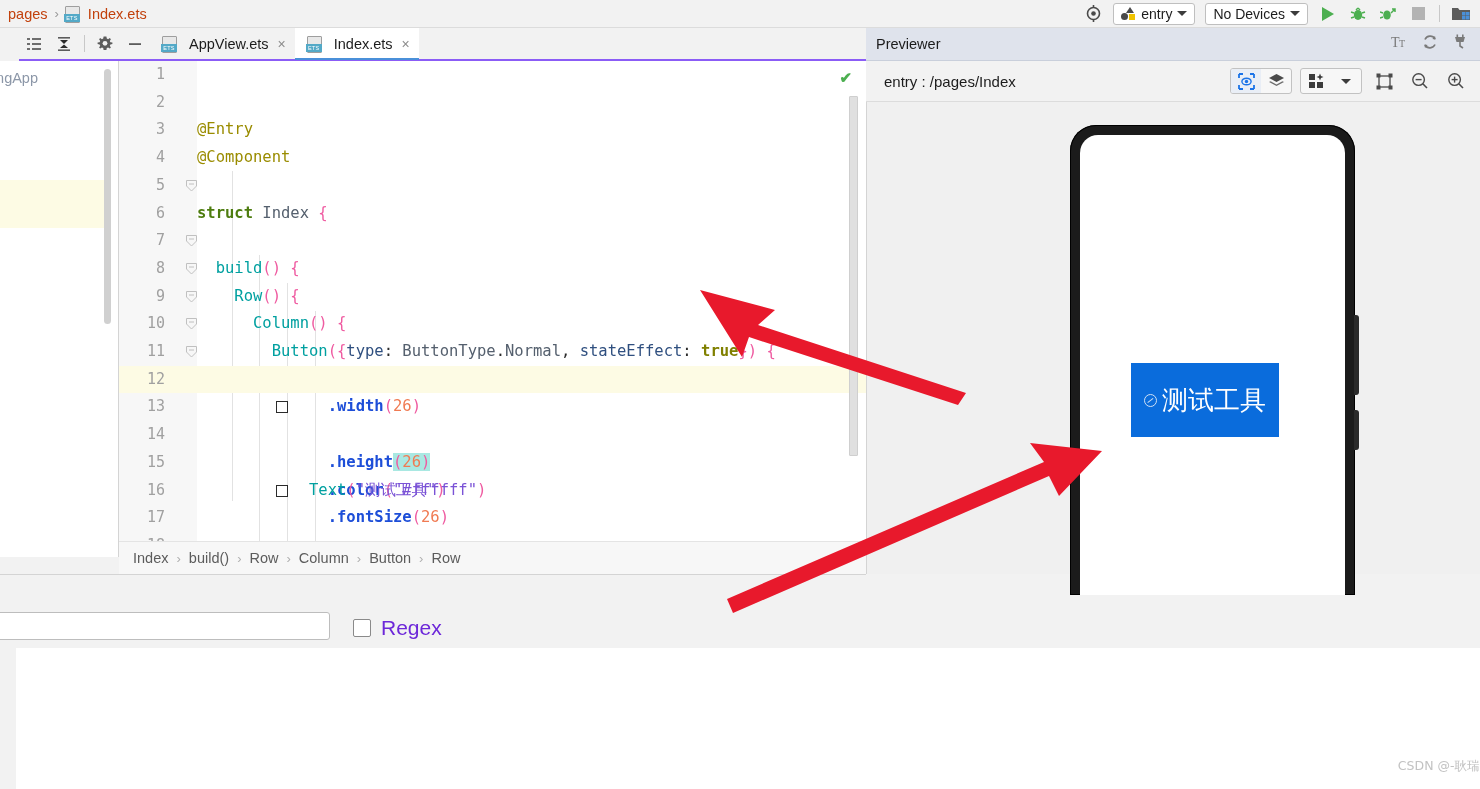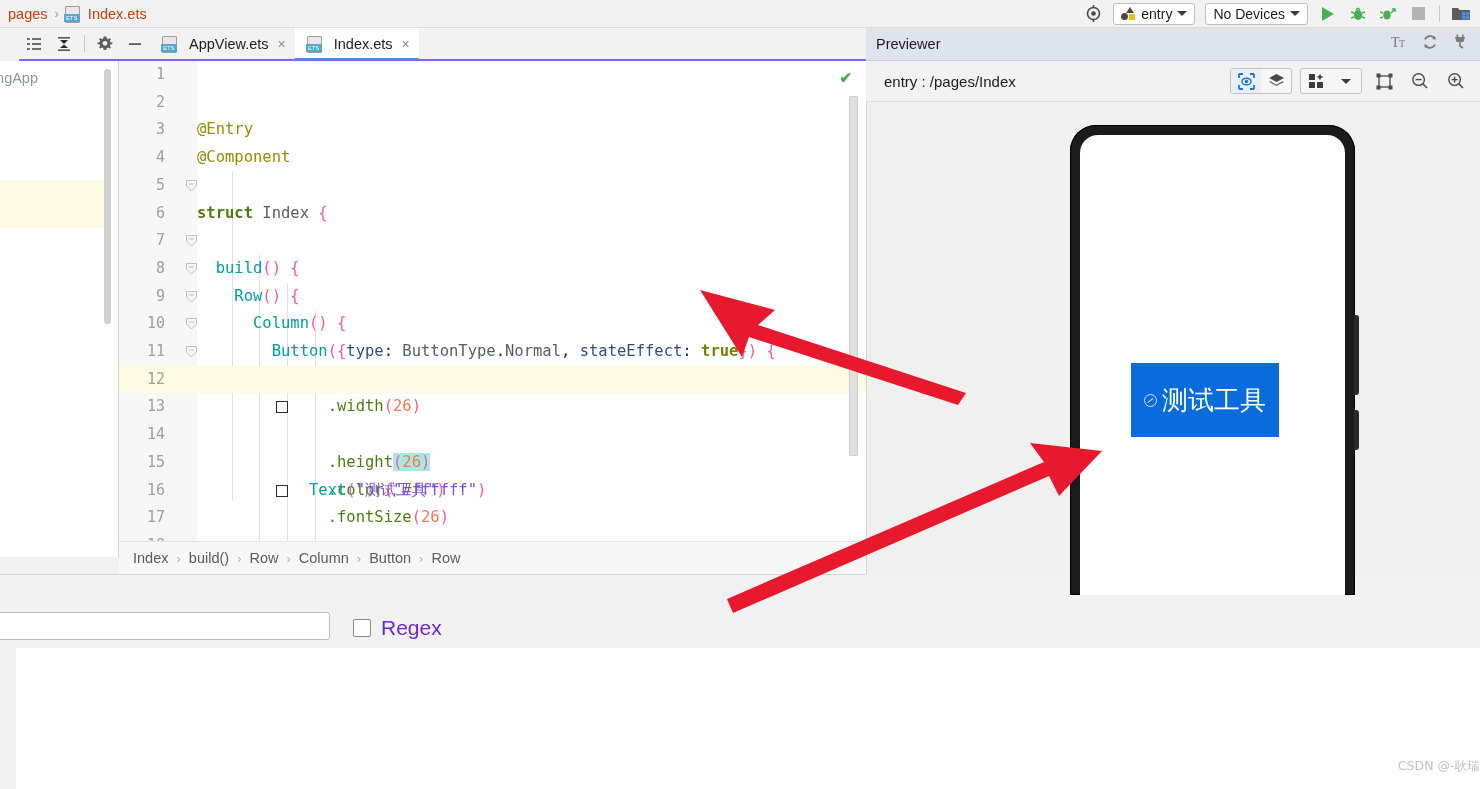--- a/index.html
+++ b/index.html
@@ -109,21 +109,21 @@
     position:absolute; width:11px; height:12px;
   }
   .foldtri svg { display:block; }
 
   
   .t-deco   { color:#9a8c00; }
   .t-kw     { color:#4d7c0f; font-weight:bold; }
   .t-type   { color:#55606e; }
   .t-brace  { color:#ef5ba1; }
   .t-fn     { color:#00a0a0; }
-  .t-prop   { color:#4d7c0f; }
+  .t-prop   { color:#1d4ed8;font-weight:bold; }
   .t-num    { color:#f07b53; }
   .t-str    { color:#7a52d6; }
   .t-param  { color:#2f4f7f; }
   .t-plain  { color:#2b2b2b; }
   .t-bool   { color:#808000; font-weight:bold; }
   .t-punc   { color:#2b2b2b; }
   .sel { background:#a9e8e2; }
 
   .ed-check { position:absolute; right:14px; top:8px; color:#4caf50; font-size:15px; font-weight:bold; }
   .ed-scroll { position:absolute; right:8px; top:35px; width:9px; height:360px; background:#e0e0e0; border:1px solid #cfcfcf; border-radius:1px; }

